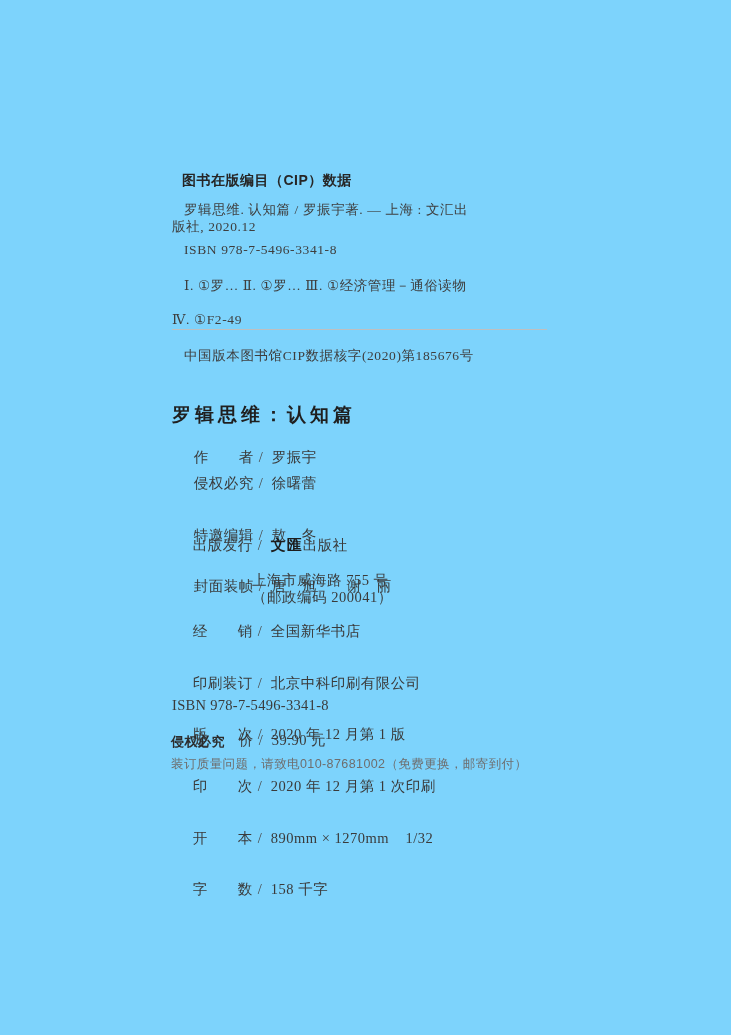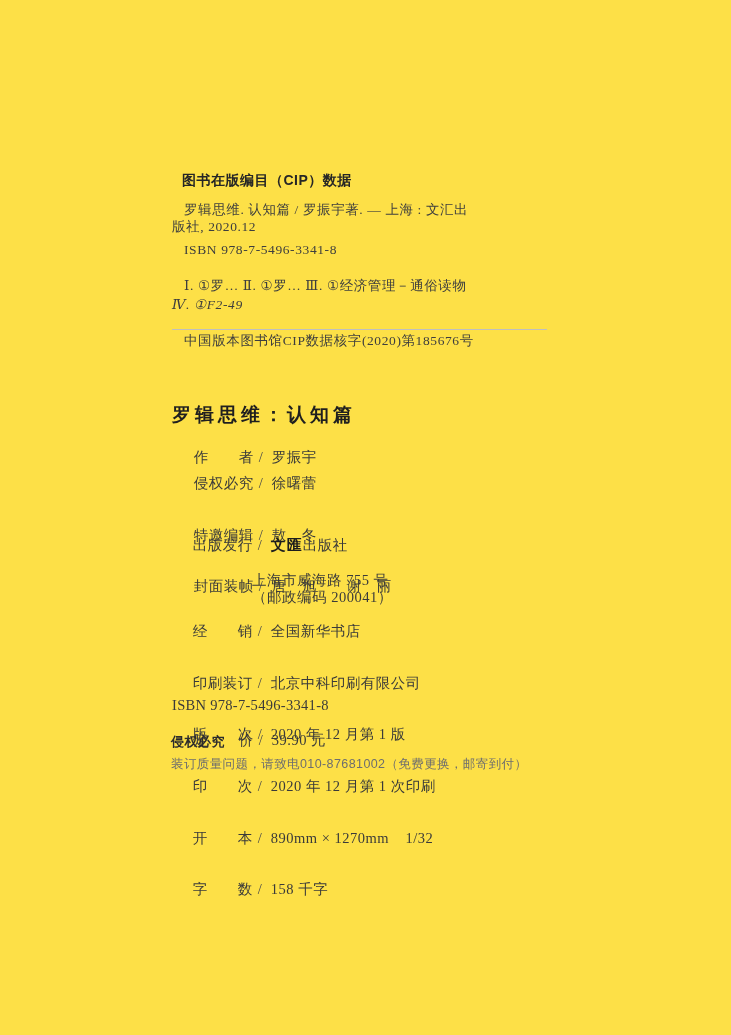--- a/index.html
+++ b/index.html
@@ -5,21 +5,21 @@
   * { margin: 0; padding: 0; box-sizing: border-box; }
   html, body {
     width: 731px; height: 1035px;
     background: #ffffff;
     font-family: "Liberation Serif", "DejaVu Serif", serif;
     overflow: hidden;
   }
   .page {
     position: relative;
     width: 731px; height: 1035px;
-    background: #fde047;
+    background: #7dd3fc;
   }
 
   
   .cip {
     position: absolute;
     left: 172px; top: 172px;
     width: 392px;
     color: #3e3e3e;
   }
   .cip-header {
@@ -35,21 +35,21 @@
   .cip-line {
     font-size: 13.5px;
     line-height: 17px;
     letter-spacing: 0.6px;
     white-space: pre;
     color: #3e3e3e;
   }
   .cip-line.indent { padding-left: 12px; }
   .cip-line.mt6 { margin-top: 6px; }
   .cip-line.mt4 { margin-top: 19px; }
-  .cip-line.mt2 { margin-top: 2px; font-style: italic; }
+  .cip-line.mt2 { margin-top: 17px; }
 
   .divider {
     position: absolute;
     left: 172px; top: 329px;
     width: 375px; height: 0;
     border: none;
     border-top: 1.5px solid #bfbfbf;
   }
 
   

